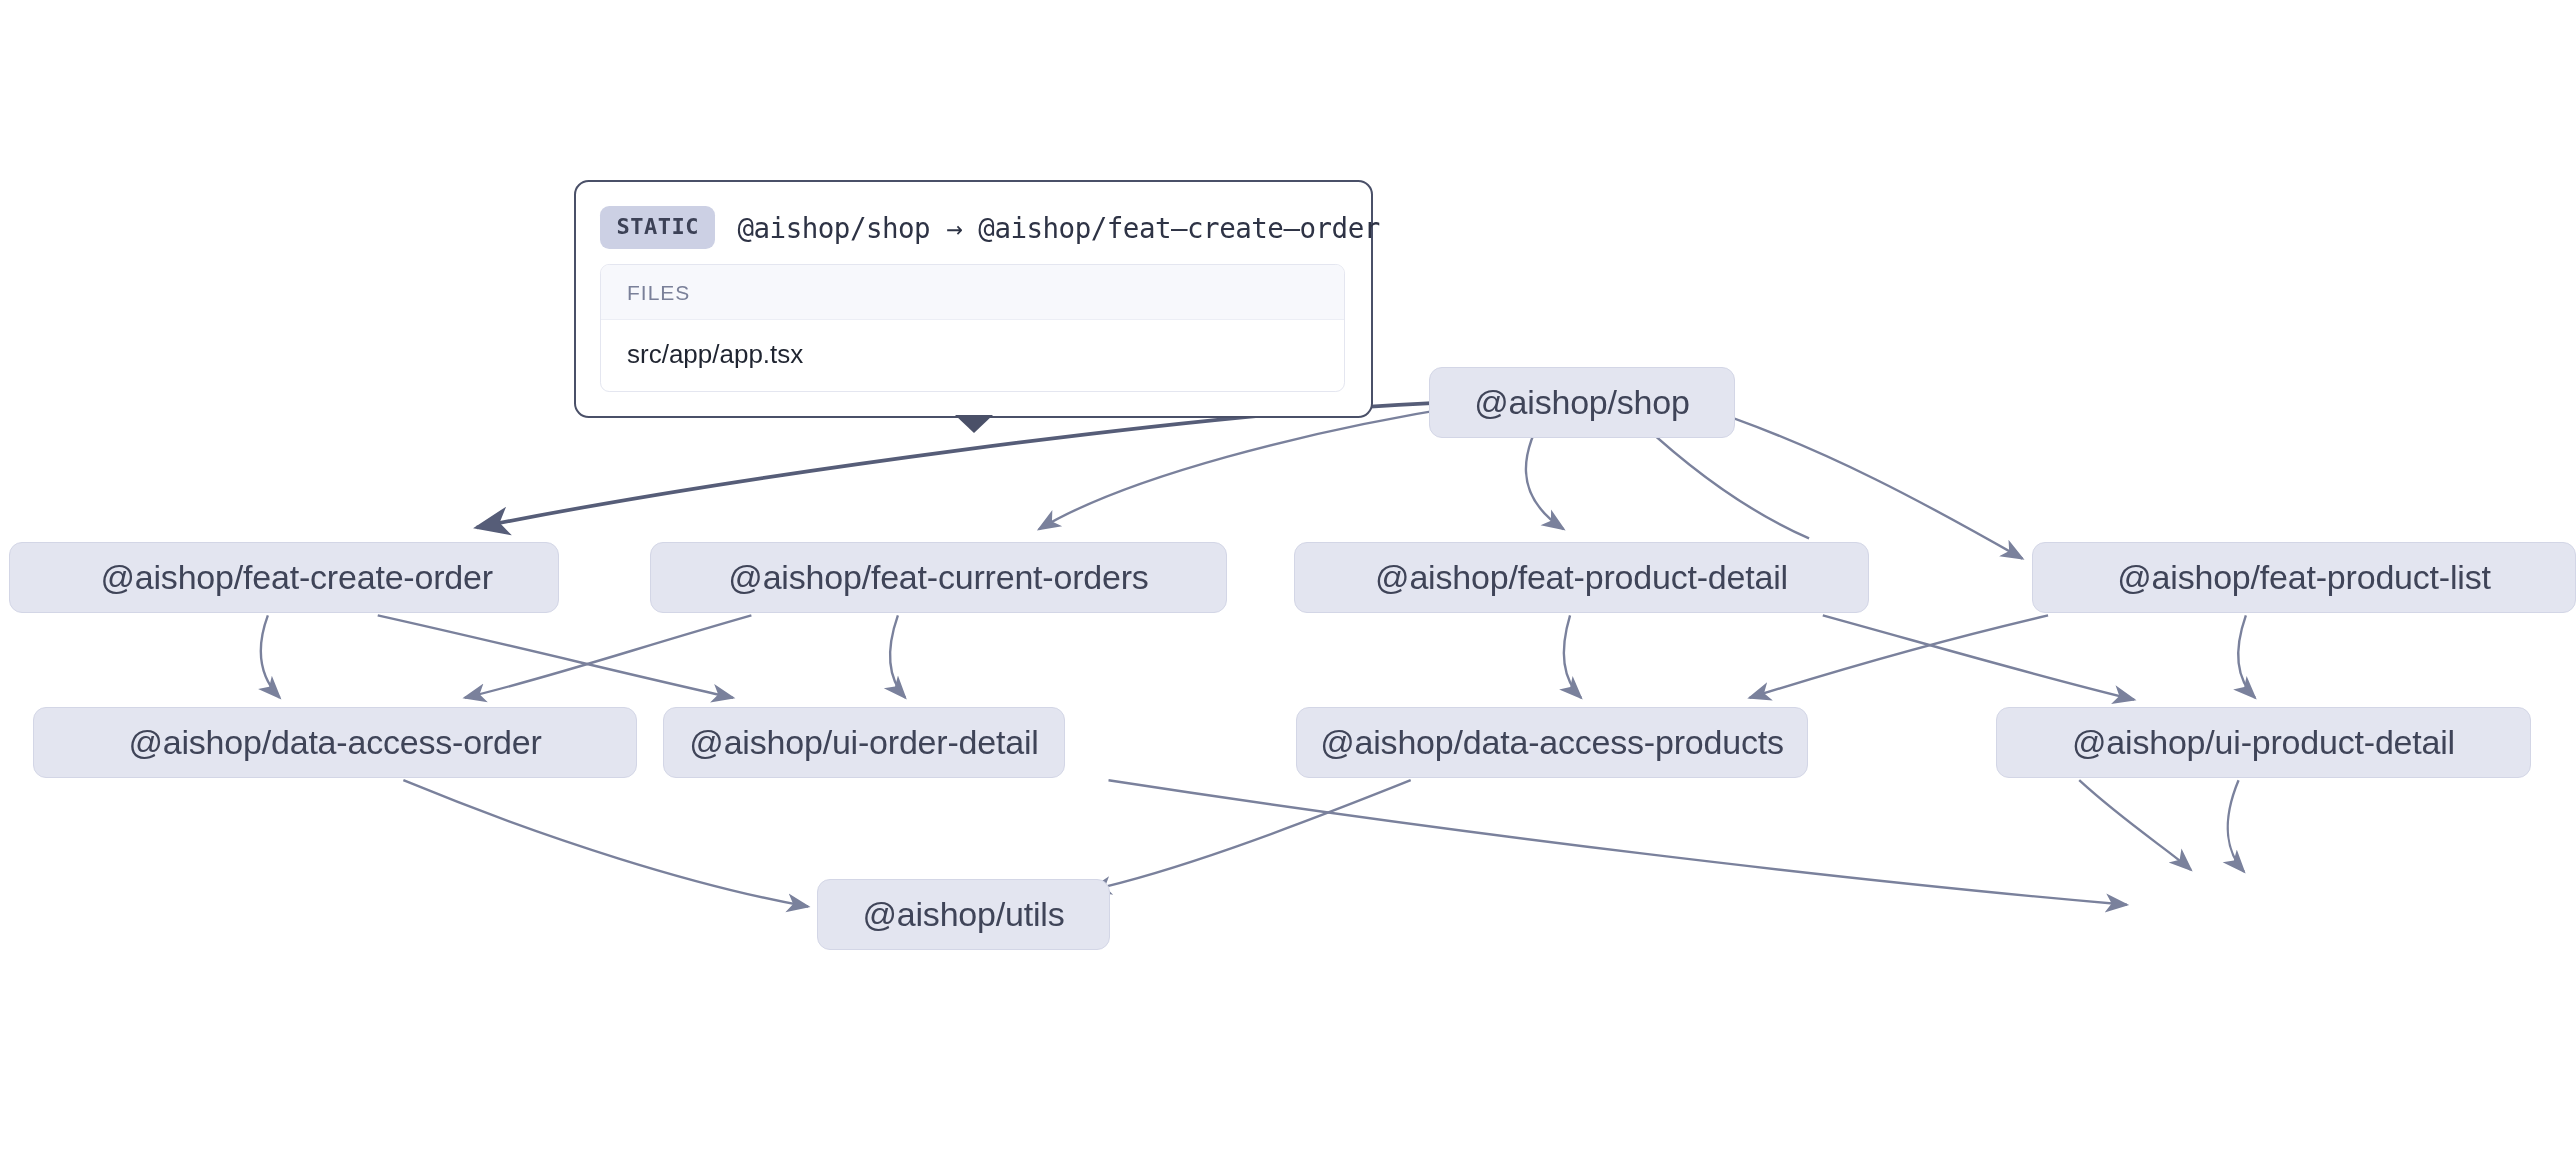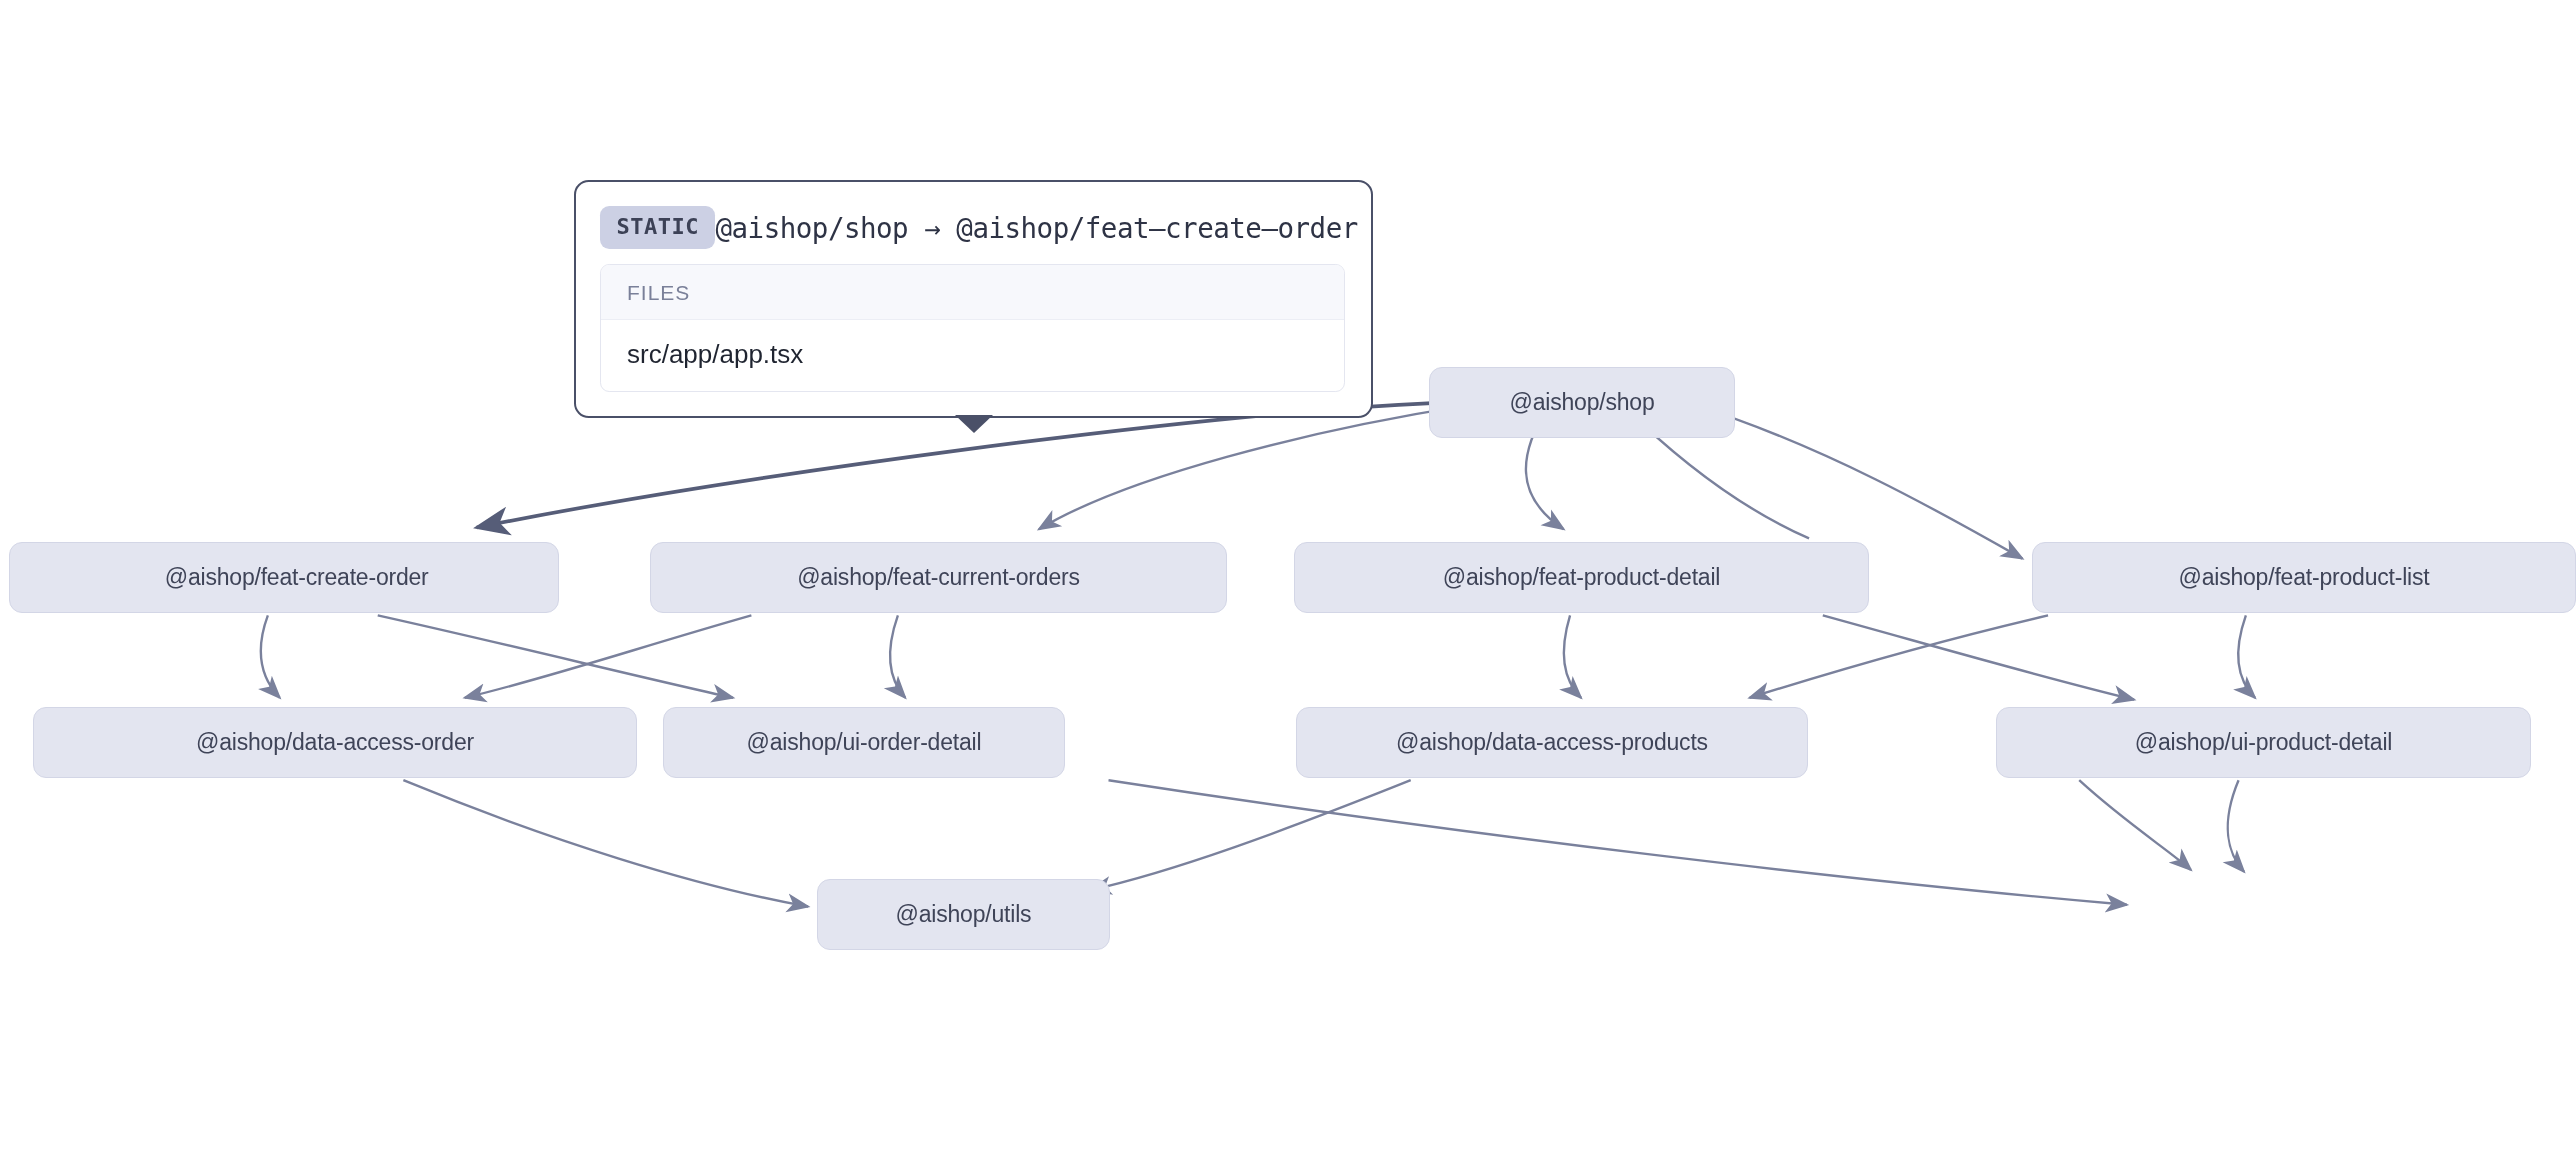--- a/index.html
+++ b/index.html
@@ -36,21 +36,21 @@
   .node {
     position: absolute;
     box-sizing: border-box;
     background: #e3e5f0;
     border: 0.9px solid #d3d6e6;
     border-radius: 13px;
     display: flex;
     align-items: center;
     justify-content: center;
     color: #3f4458;
-    font-size: 23px;
+    font-size: 34px;
     font-family: "Liberation Sans", sans-serif;
     letter-spacing: -0.2px;
     white-space: nowrap;
     height: 71px;
   }
 
   
   #dep-tooltip {
     position: absolute;
     left: 574px;
@@ -59,20 +59,21 @@
     box-sizing: border-box;
     background: #ffffff;
     border: 2.7px solid #4a5068;
     border-radius: 14.7px;
     padding: 24px 26px 24px 24px;
     z-index: 20;
   }
   #dep-tooltip .tt-head {
     display: flex;
     align-items: center;
+    gap: 22px;
   }
   .tt-badge {
     background: #ccd0e4;
     color: #3c4156;
     border-radius: 9.2px;
     padding: 10px 16.5px 11px 16.5px;
     font-family: "DejaVu Sans Mono", monospace;
     font-size: 22px;
     font-weight: bold;
     letter-spacing: 0.5px;

